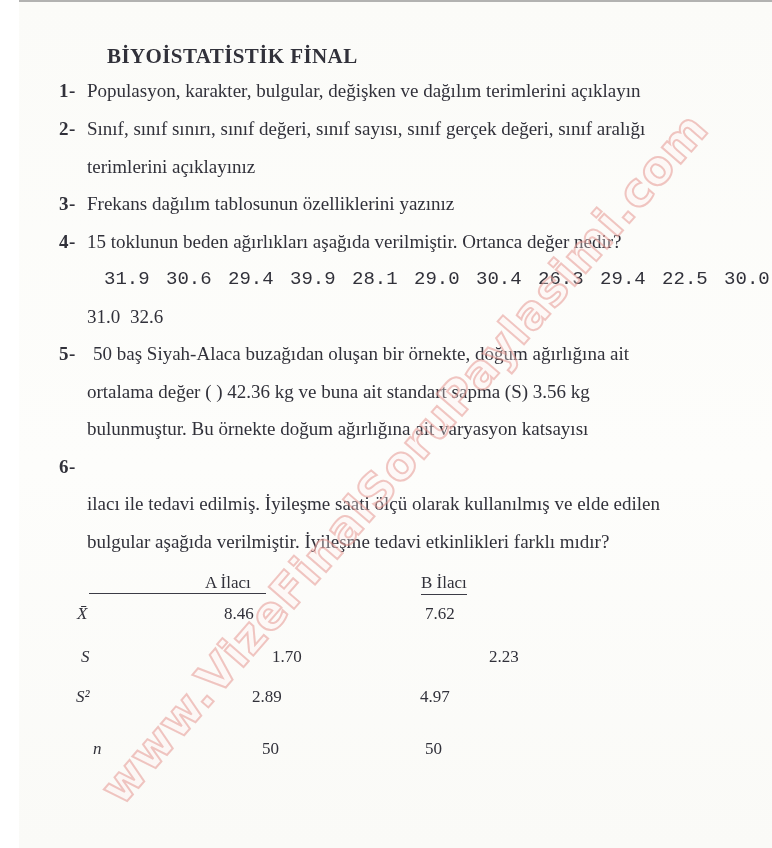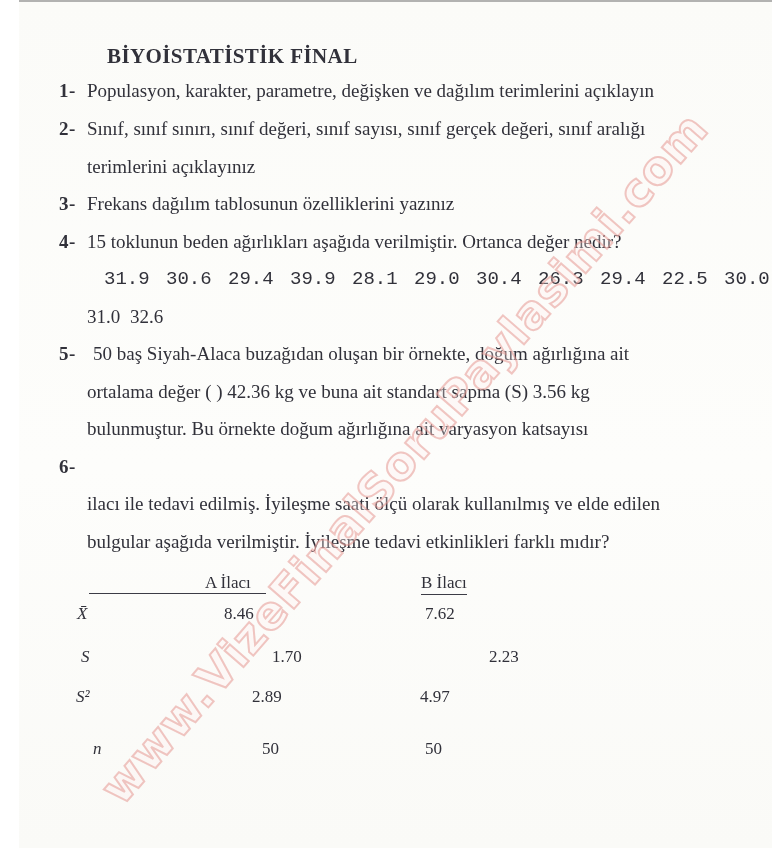--- a/index.html
+++ b/index.html
@@ -86,21 +86,21 @@
 <body>
 
 <div class="page">
 
   <div class="scan-top-line"></div>
 
   <div class="doc-title">BİYOİSTATİSTİK FİNAL</div>
 
   <div class="ln" style="top:80px">
     <span class="qnum">1-</span>
-    <span class="qtext">Populasyon, karakter, parametre, değişken ve dağılım  terimlerini açıklayın</span>
+    <span class="qtext">Populasyon, karakter, bulgular, değişken ve dağılım  terimlerini açıklayın</span>
   </div>
 
   <div class="ln" style="top:118px">
     <span class="qnum">2-</span>
     <span class="qtext">Sınıf, sınıf sınırı, sınıf değeri, sınıf sayısı, sınıf gerçek değeri, sınıf aralığı</span>
   </div>
   <div class="ln" style="top:156px">
     <span class="qtext">terimlerini açıklayınız</span>
   </div>
 

